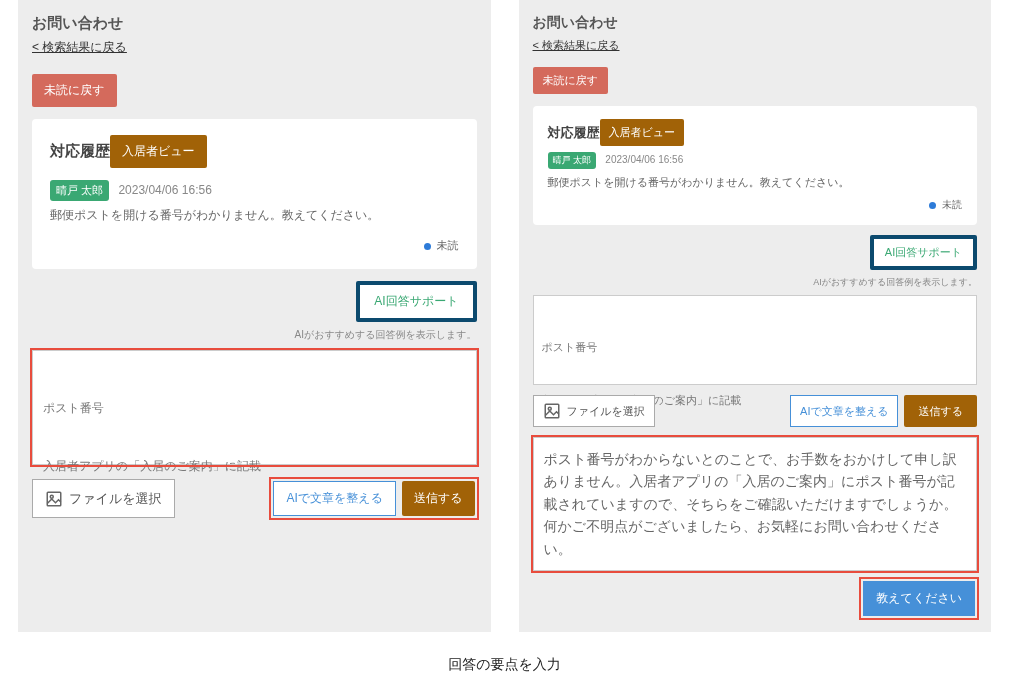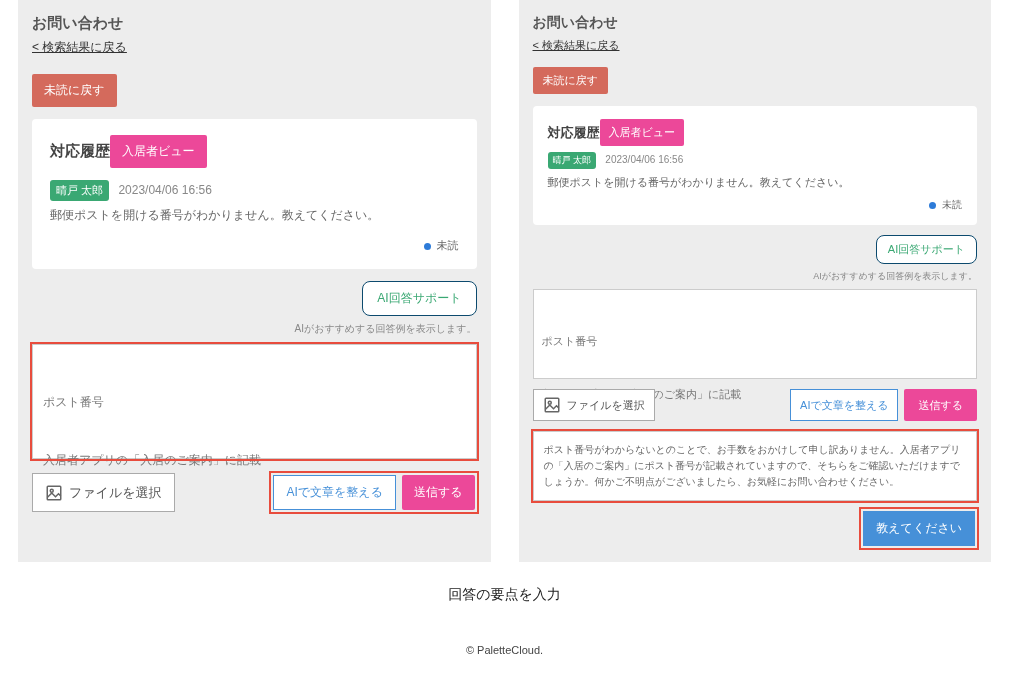--- a/index.html
+++ b/index.html
@@ -54,34 +54,34 @@
     align-items: center;
     justify-content: flex-start;
     margin-bottom: 10px;
   }
   .card-title {
     font-size: 15px;
     font-weight: 700;
     color: #444;
   }
   .btn-green {
-    background: #ec4899;
+    background: #a16207;
     color: #fff;
     border: none;
     padding: 8px 12px;
     font-size: 12px;
     border-radius: 2px;
   }
   .btn-green-outline {
     background: #fff;
     color: #3aa873;
-    border: 1px solid #0c4a6e;
+    border: 4px solid #0c4a6e;
     padding: 8px 14px;
     font-size: 12px;
-    border-radius: 8px;
+    border-radius: 2px;
   }
   .name-badge {
     background: #3aa873;
     color: #fff;
     font-size: 11px;
     padding: 3px 6px;
     border-radius: 3px;
     display: inline-block;
   }
   .timestamp {
@@ -168,21 +168,21 @@
     background: #4690d8;
     color: #fff;
     border: 1px solid #4690d8;
     padding: 8px 12px;
     font-size: 12px;
   }
   .ai-output {
     border: 1px solid #ccc;
     background: #fff;
     padding: 10px;
-    font-size: 10px;
+    font-size: 14px;
     color: #666;
     line-height: 1.6;
     margin-top: 10px;
   }
   .reflect-row {
     text-align: right;
     margin-top: 8px;
   }
   .captions {
     display: flex;

